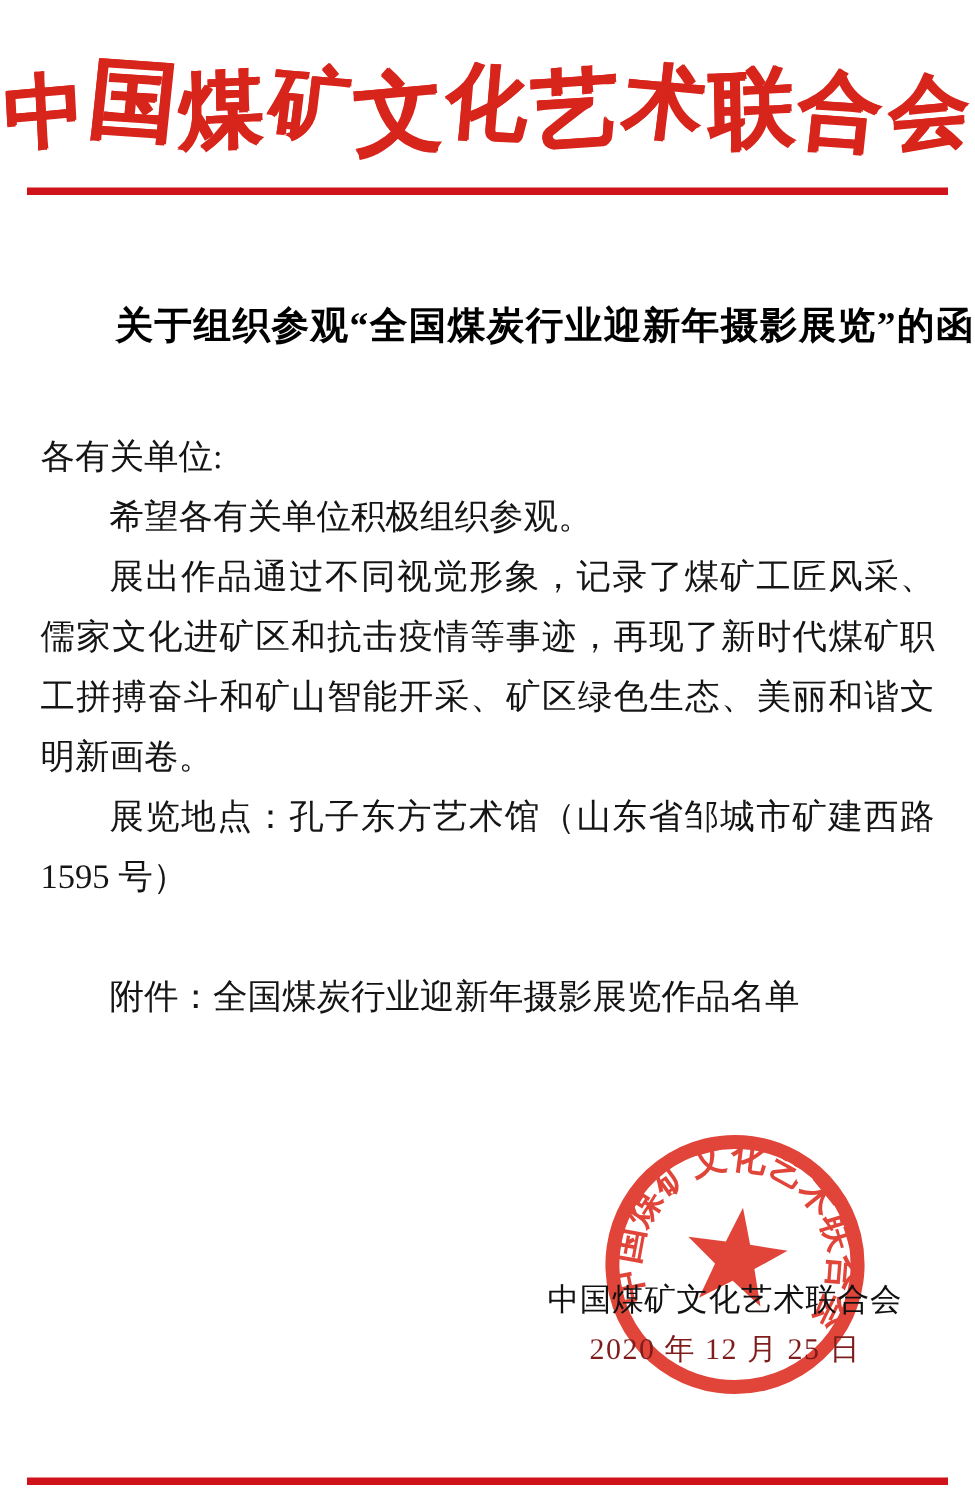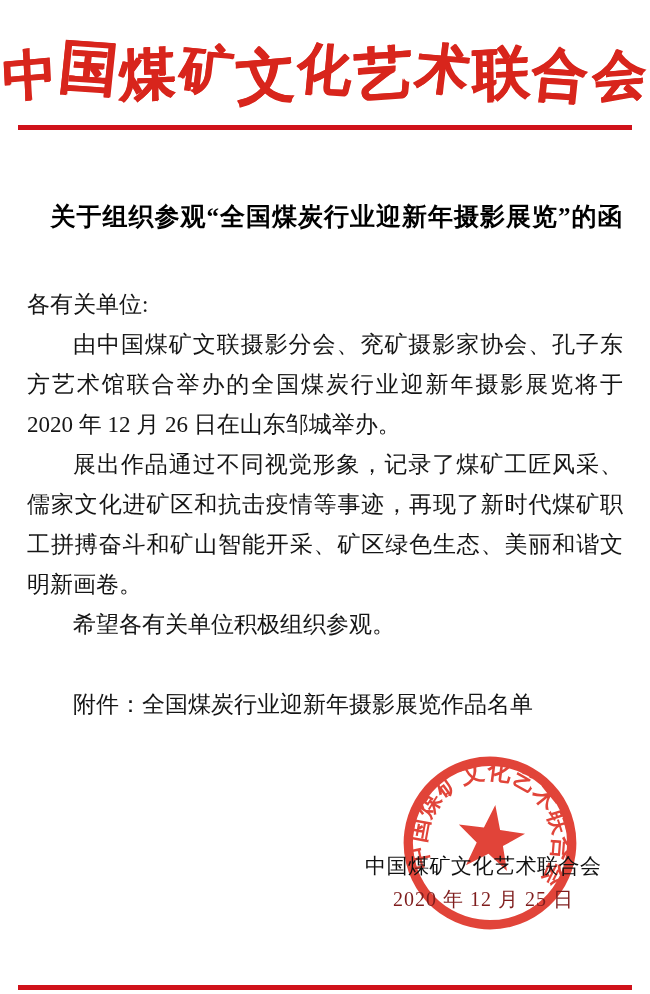--- a/index.html
+++ b/index.html
@@ -27,21 +27,21 @@
   .letterhead .c8 { transform: rotate(-3deg) translateY(1px)  scale(1.02); }
   .letterhead .c9 { transform: rotate(4deg)  translateY(3px)  scale(1.00); }
 
   .rule { position: absolute; left: 18px; width: 614px; height: 5px; }
   .rule-top    { top: 125px; }
   .rule-bottom { top: 985px; }
 
   
   .doc-title {
     position: absolute; top: 200px; left: 0; width: 650px;
-    text-align: center; font-size: 25px; font-weight: 700;
+    text-align: right; font-size: 25px; font-weight: 700;
     letter-spacing: 1px; color: #000; white-space: nowrap; padding-left: 24px;
   }
 
   
   .doc-body {
     position: absolute; top: 285px; left: 27px; width: 596px;
     font-size: 23px; line-height: 40px; text-align: justify;
     color: #151515;
   }
   .doc-body p { text-indent: 2em; }
@@ -66,23 +66,23 @@
 <body>
 
 <div class="letterhead"><span class="cal c0">中</span><span class="cal c1">国</span><span class="cal c2">煤</span><span class="cal c3">矿</span><span class="cal c4">文</span><span class="cal c5">化</span><span class="cal c6">艺</span><span class="cal c7">术</span><span class="cal c8">联</span><span class="cal c9">合</span><span class="cal c0">会</span></div>
 
 <div class="rule rule-top" style="background:#d0121a"></div>
 
 <div class="doc-title">关于组织参观“全国煤炭行业迎新年摄影展览”的函</div>
 
 <div class="doc-body">
   <p class="salutation">各有关单位:</p>
-  <p>由中国煤矿文联摄影分会、兖矿摄影家协会、孔子东方艺术馆联合举办的全国煤炭行业迎新年摄影展览将于 2020 年 12 月 26 日在山东邹城举办。</p>
+  <p>希望各有关单位积极组织参观。</p>
   <p>展出作品通过不同视觉形象，记录了煤矿工匠风采、儒家文化进矿区和抗击疫情等事迹，再现了新时代煤矿职工拼搏奋斗和矿山智能开采、矿区绿色生态、美丽和谐文明新画卷。</p>
-  <p>希望各有关单位积极组织参观。</p>
+  <p>展览地点：孔子东方艺术馆（山东省邹城市矿建西路 1595 号）</p>
   <p class="attachment">附件：全国煤炭行业迎新年摄影展览作品名单</p>
 </div>
 
 <div class="seal">
   <svg viewBox="0 0 174 174" width="180" height="180">
     <defs>
       <path id="sealTextPath" d="M 33.3 118 A 62 62 0 1 1 140.7 118" fill="none"></path>
     </defs>
     <circle cx="87" cy="87" r="79" fill="none" stroke="#dd2b1e" stroke-width="9"></circle>
     <polygon fill="#dd2b1e" points="87,50 94.9,73.1 119.3,73.5 99.8,88.2 107,111.5 87,97.5 67,111.5 74.2,88.2 54.7,73.5 79.1,73.1"></polygon>

